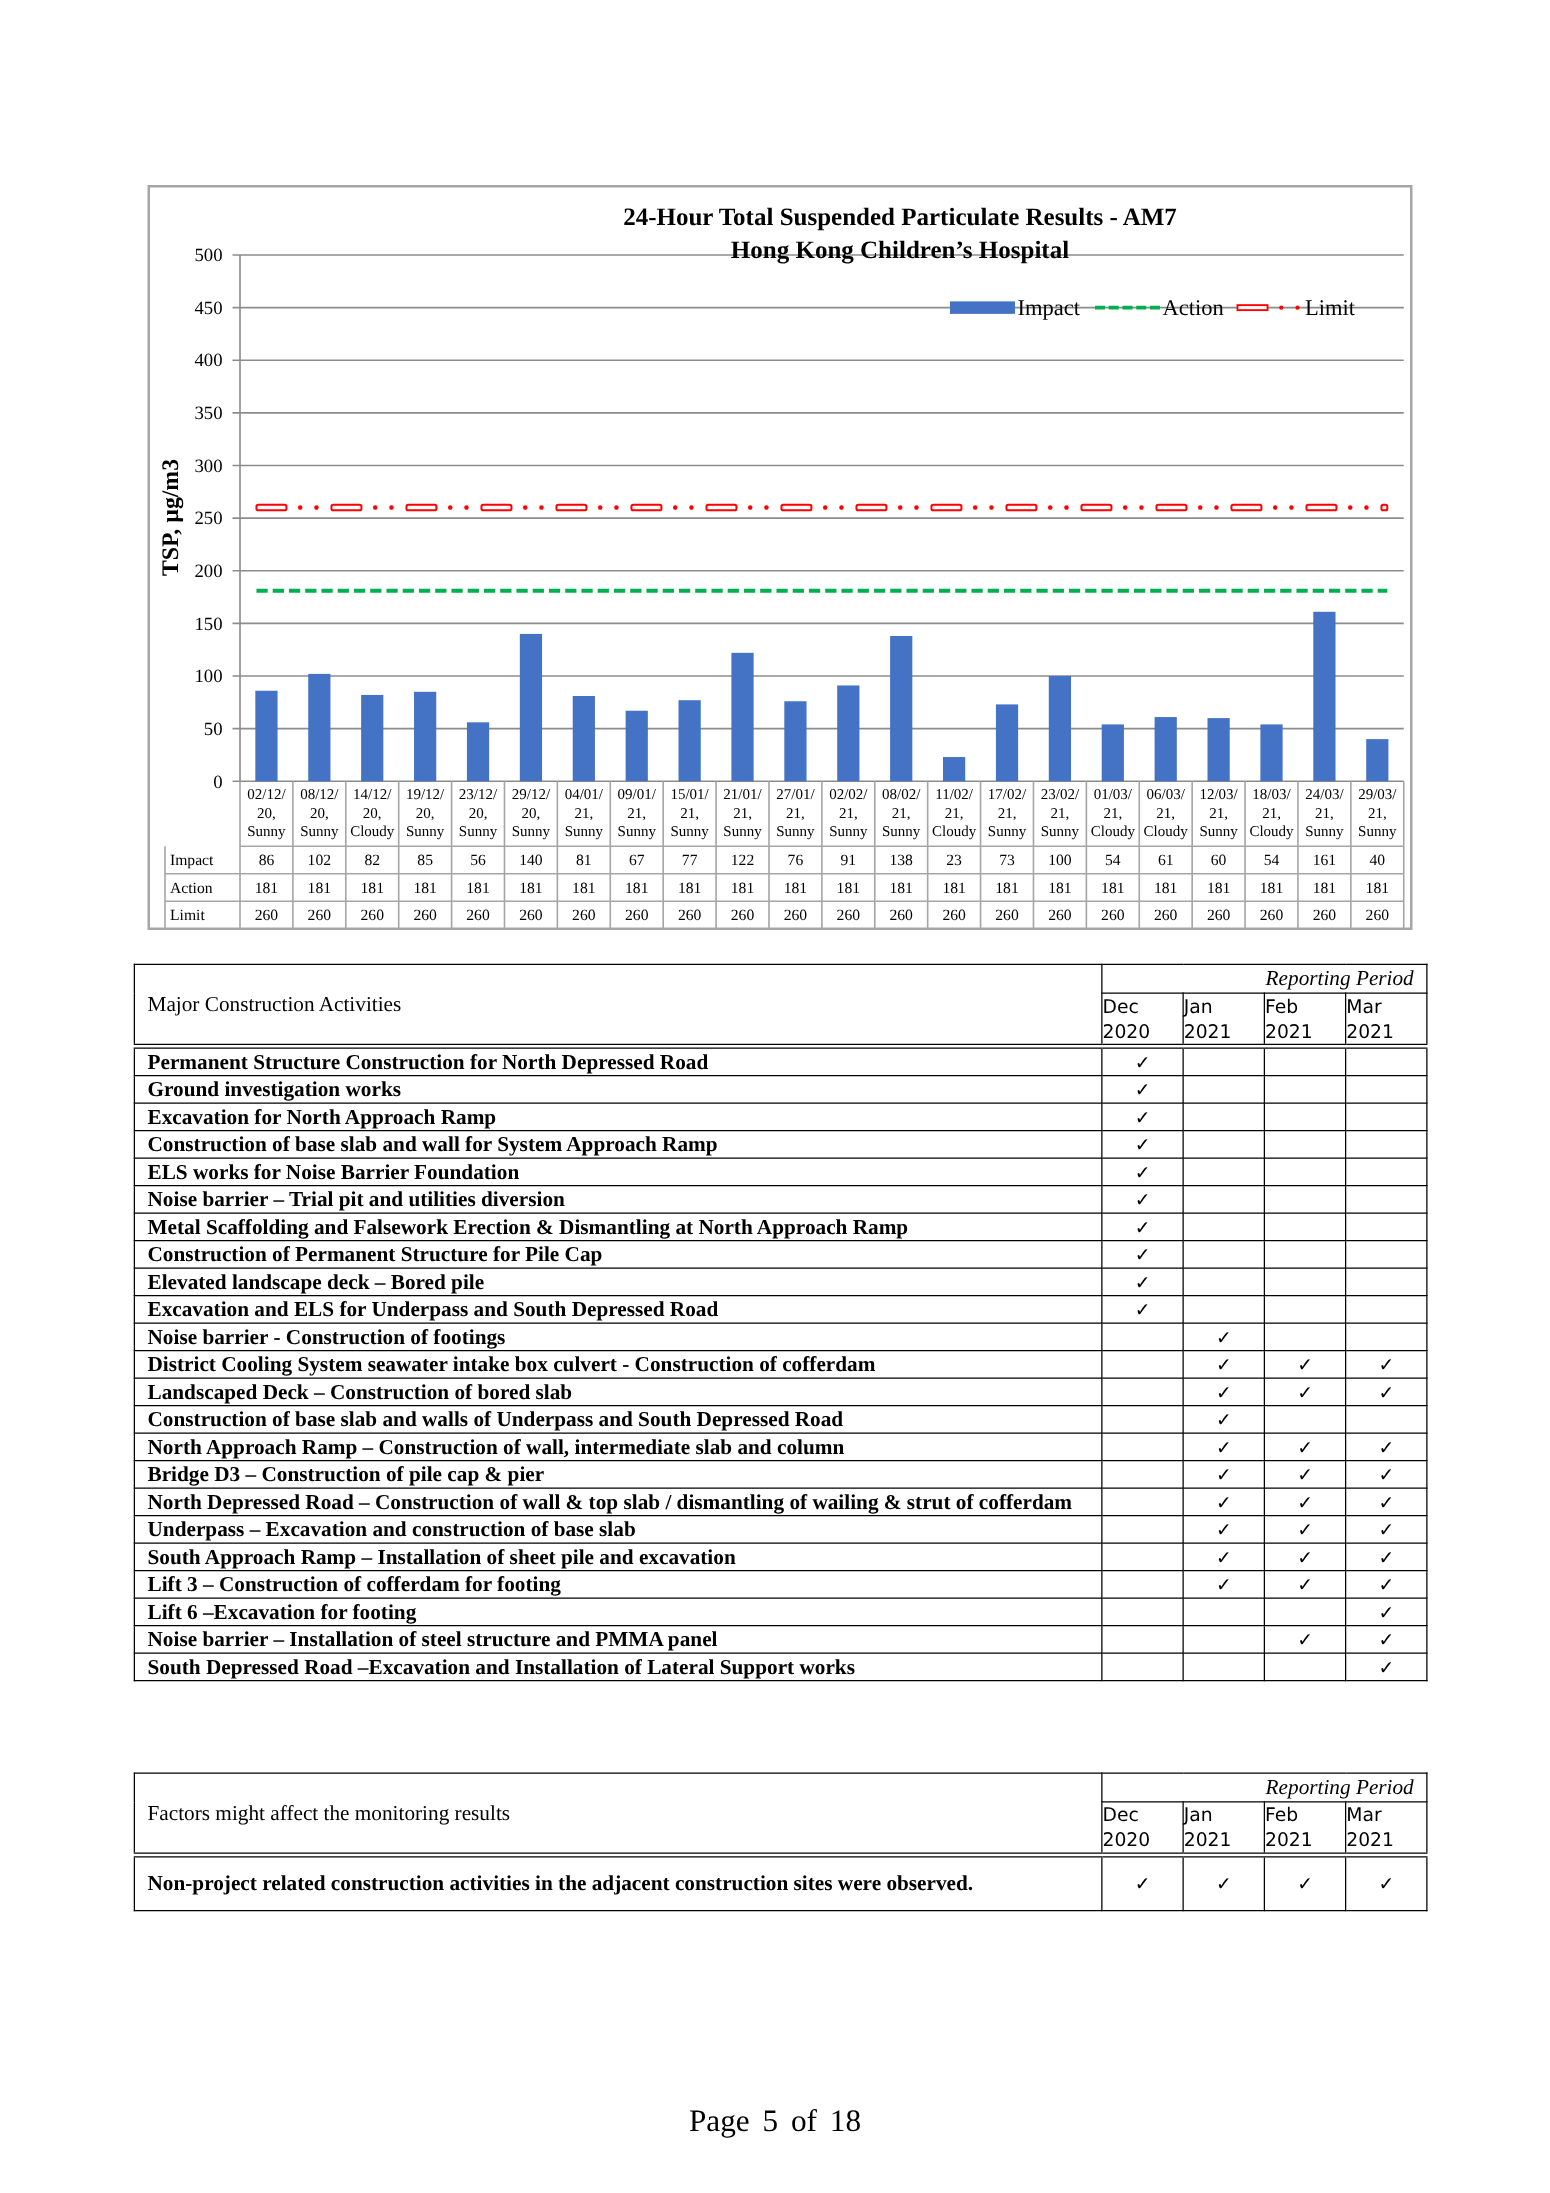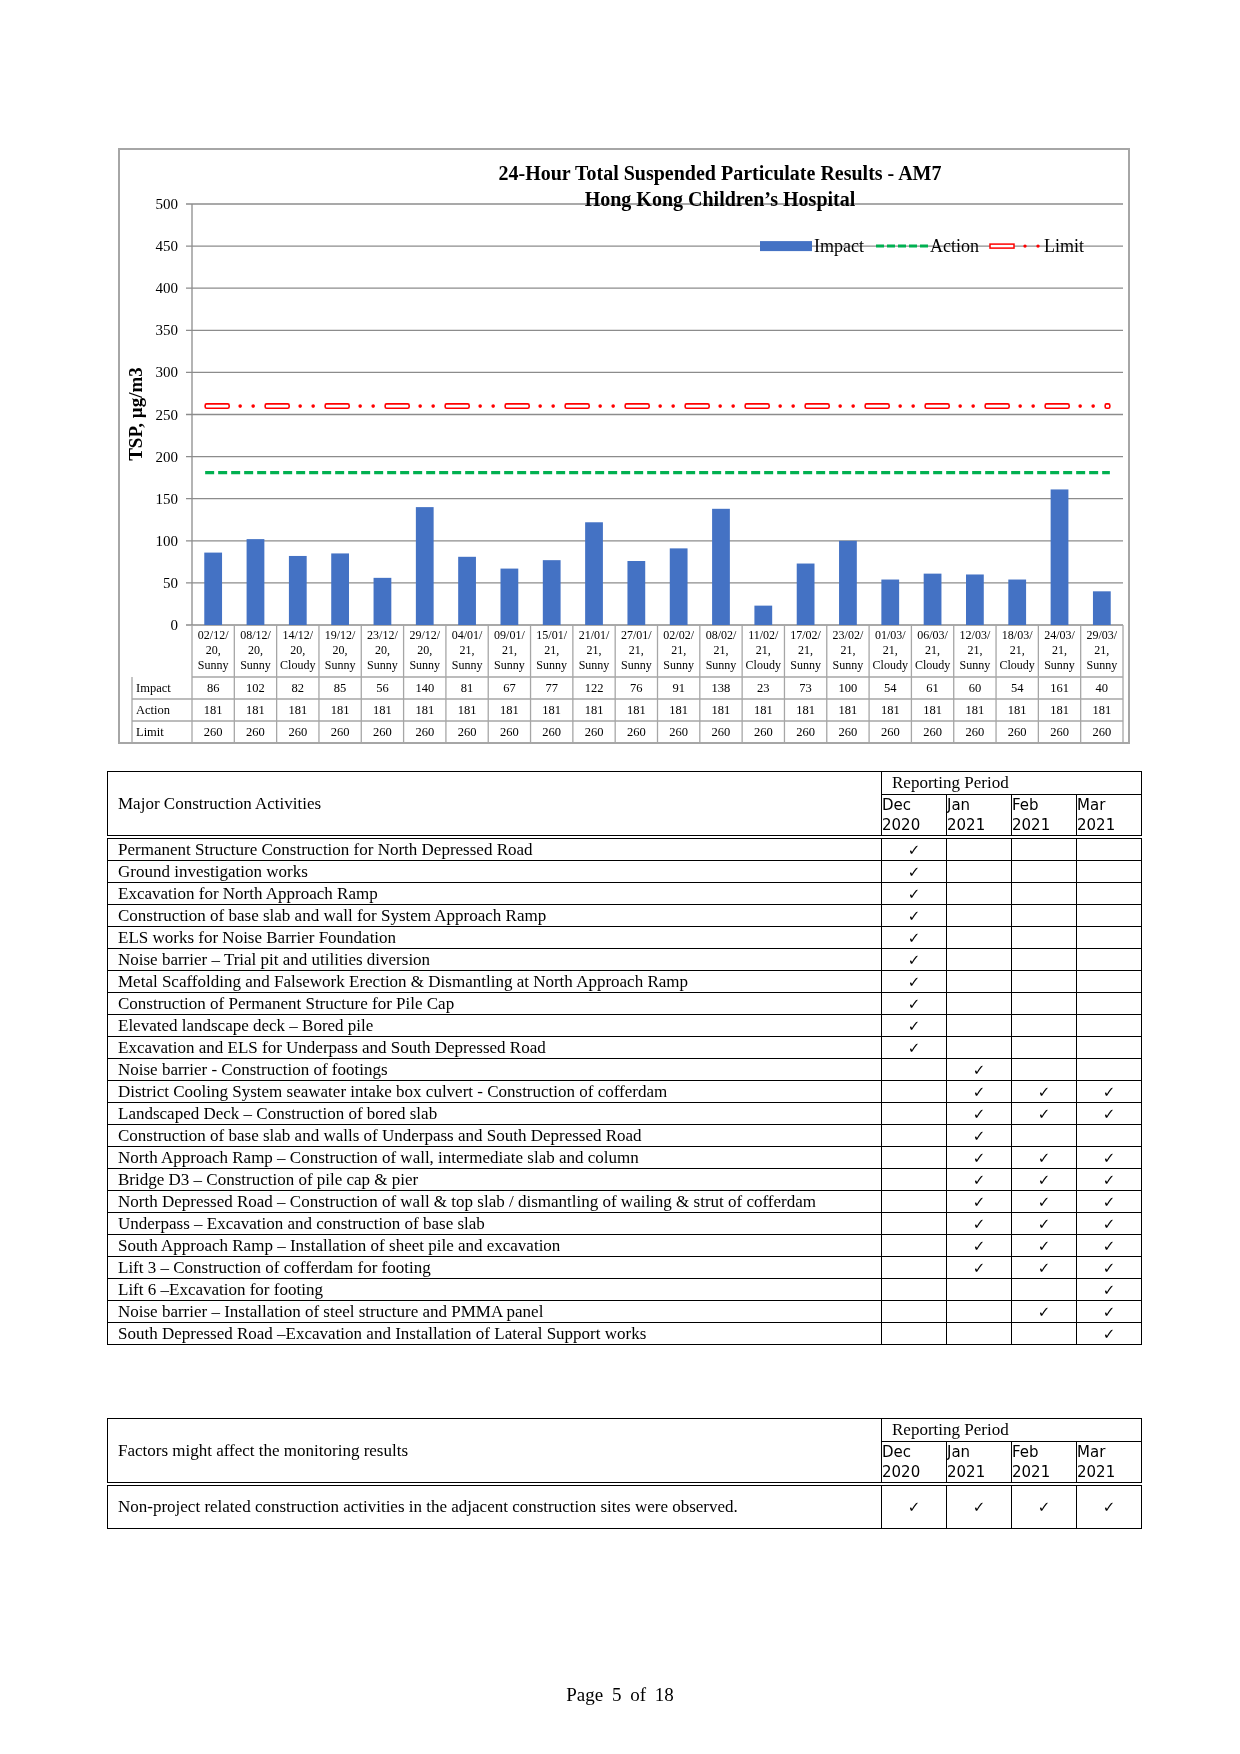--- a/index.html
+++ b/index.html
@@ -13,30 +13,30 @@
   .ylabel { font-family: "Liberation Serif", serif; font-weight: bold; font-size: 19px; }
   .legend-text { font-family: "Liberation Serif", serif; font-size: 18px; }
   .cat-text { font-family: "Liberation Serif", serif; font-size: 12px; }
   .tbl-text { font-family: "Liberation Serif", serif; font-size: 12.5px; }
 
   
   table.act { position: absolute; border-collapse: collapse; font-family: "Liberation Serif", serif; font-size: 17px; }
   table.act td { border: 1.5px solid #000; padding: 0 10px; line-height: 20px; height: 21px; }
   table.act td.chk { text-align: center; width: 64px; padding: 0; font-family: "DejaVu Sans", sans-serif; font-size: 15px; }
   table.act td.hdr-title { text-align: left; vertical-align: middle; }
-  table.act td.hdr-rp { text-align: left; height: 22px; }
+  table.act td.hdr-rp { text-align: right; height: 22px; font-style: italic; }
   table.act td.hdr-month { text-align: left; line-height: 20px; padding: 0; }
   table.act tr.after-hdr td { border-top: 4px double #000; }
-  table.act td.desc { text-align: left; }
+  table.act td.desc { text-align: left; font-weight: bold; }
   table.act td.desc.justify { text-align: justify; text-align-last: left; }
 
   #table1 { left: 107px; top: 771px; width: 1035px; }
   #table2 { left: 107px; top: 1418px; width: 1035px; }
 
-  #page-footer { position: absolute; top: 1684px; left: 0; width: 1240px; text-align: center; font-size: 19px; word-spacing: 4px; }
+  #page-footer { position: absolute; top: 1684px; left: 0; width: 1240px; text-align: center; font-size: 25px; word-spacing: 4px; }
 </style>
 </head>
 <body>
 
 <div id="chart-frame">
   <svg id="chart-svg" width="1012" height="596" xmlns="http://www.w3.org/2000/svg">
     <g id="g-grid">
         <line x1="66" x2="1003" y1="475" y2="475" stroke="#8c8c8c" stroke-width="1.3"></line>
         <line x1="66" x2="1003" y1="432.9" y2="432.9" stroke="#8c8c8c" stroke-width="1.3"></line>
         <line x1="66" x2="1003" y1="390.8" y2="390.8" stroke="#8c8c8c" stroke-width="1.3"></line>

